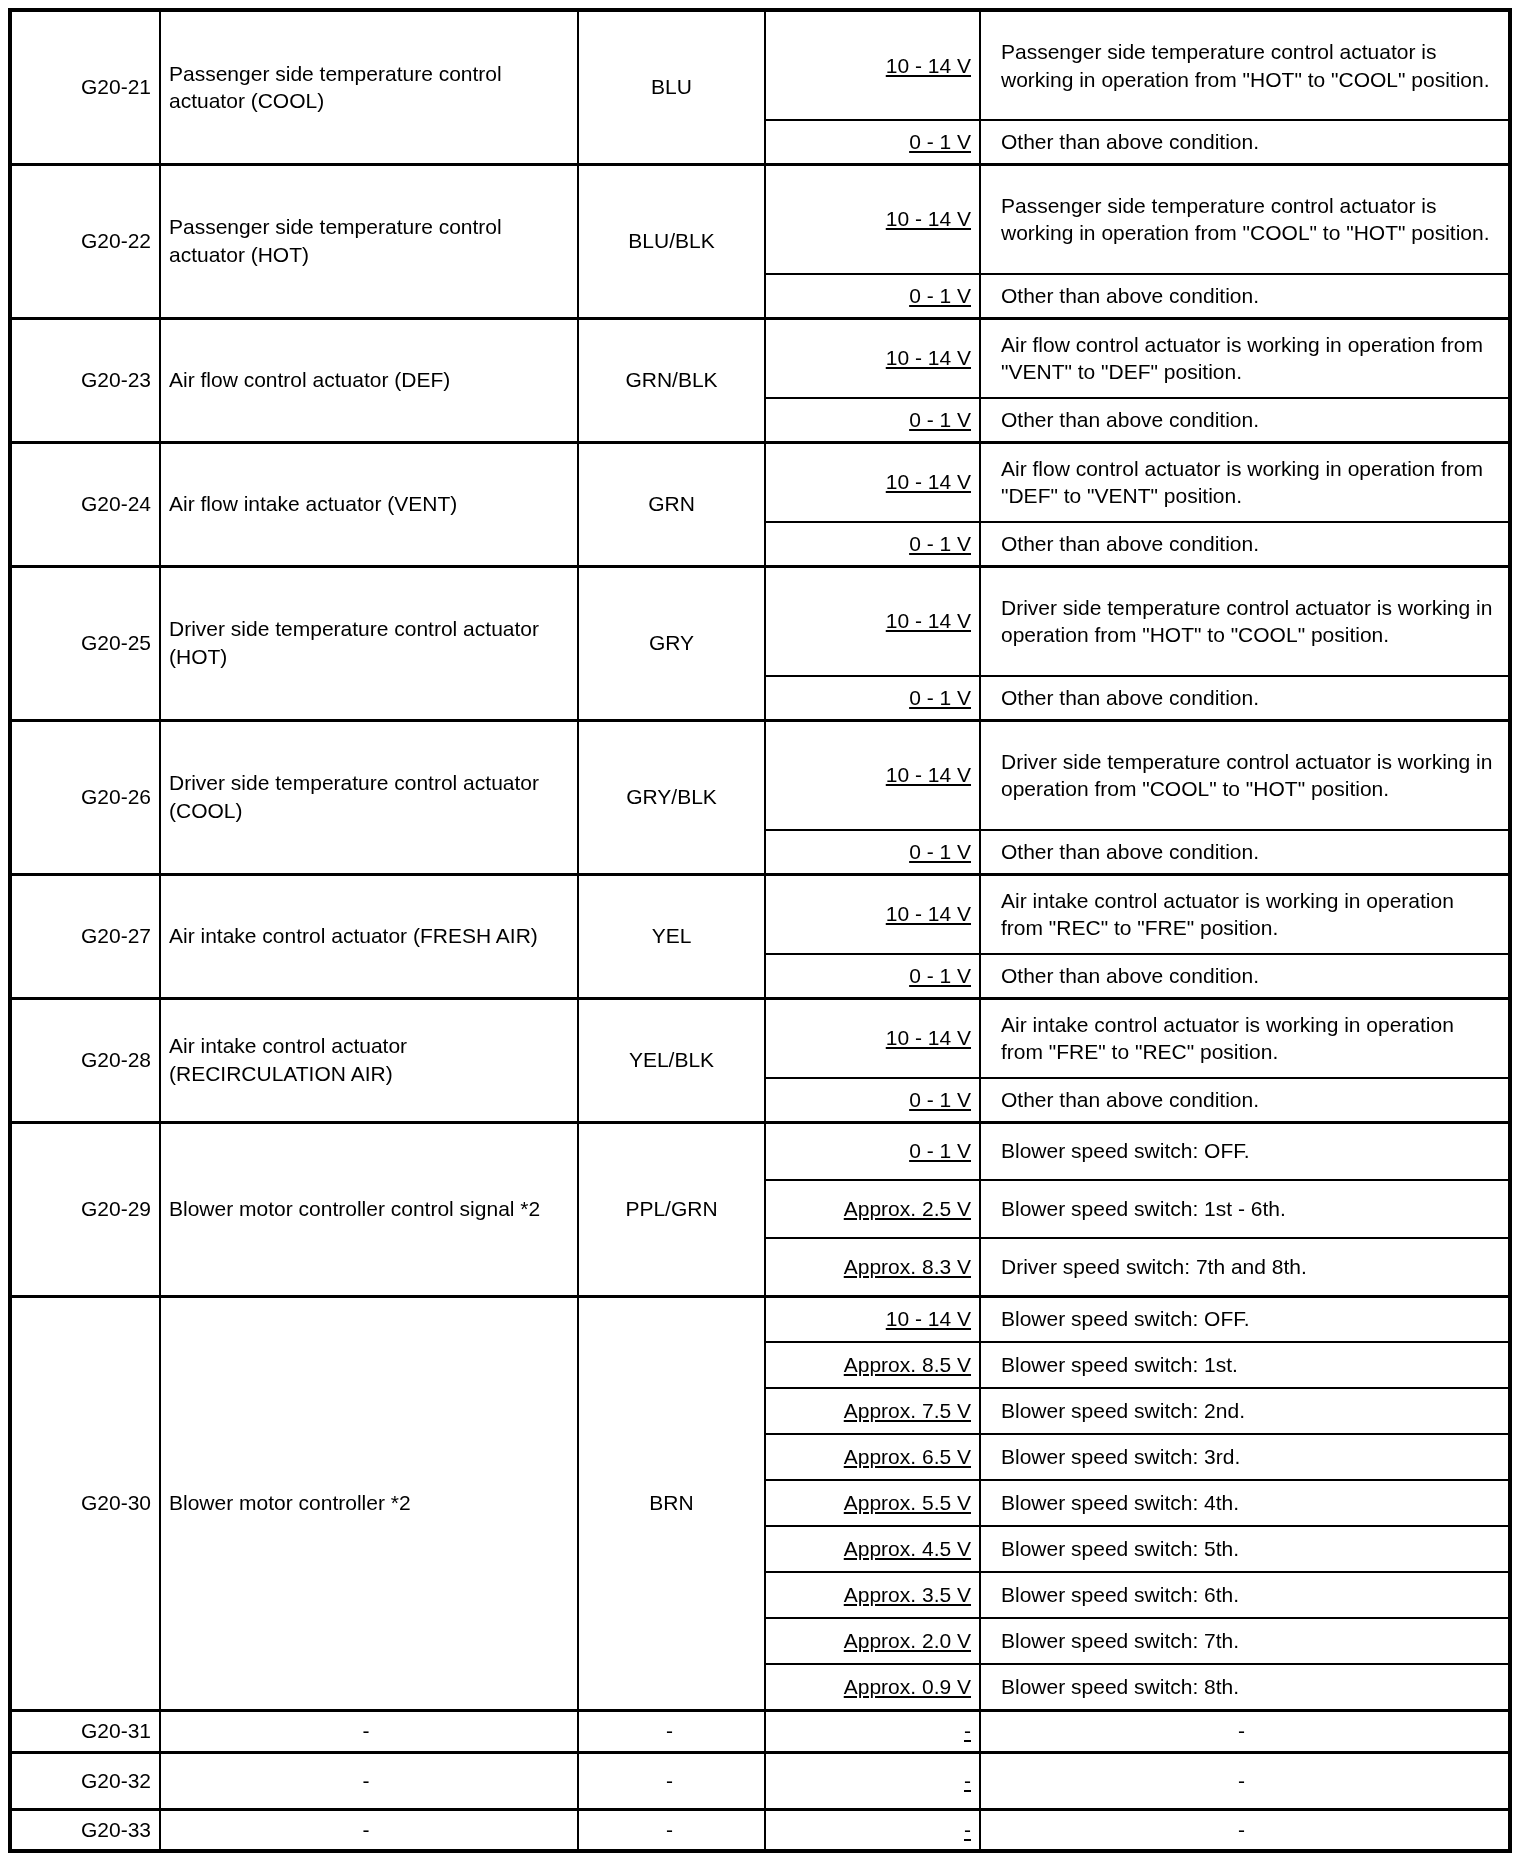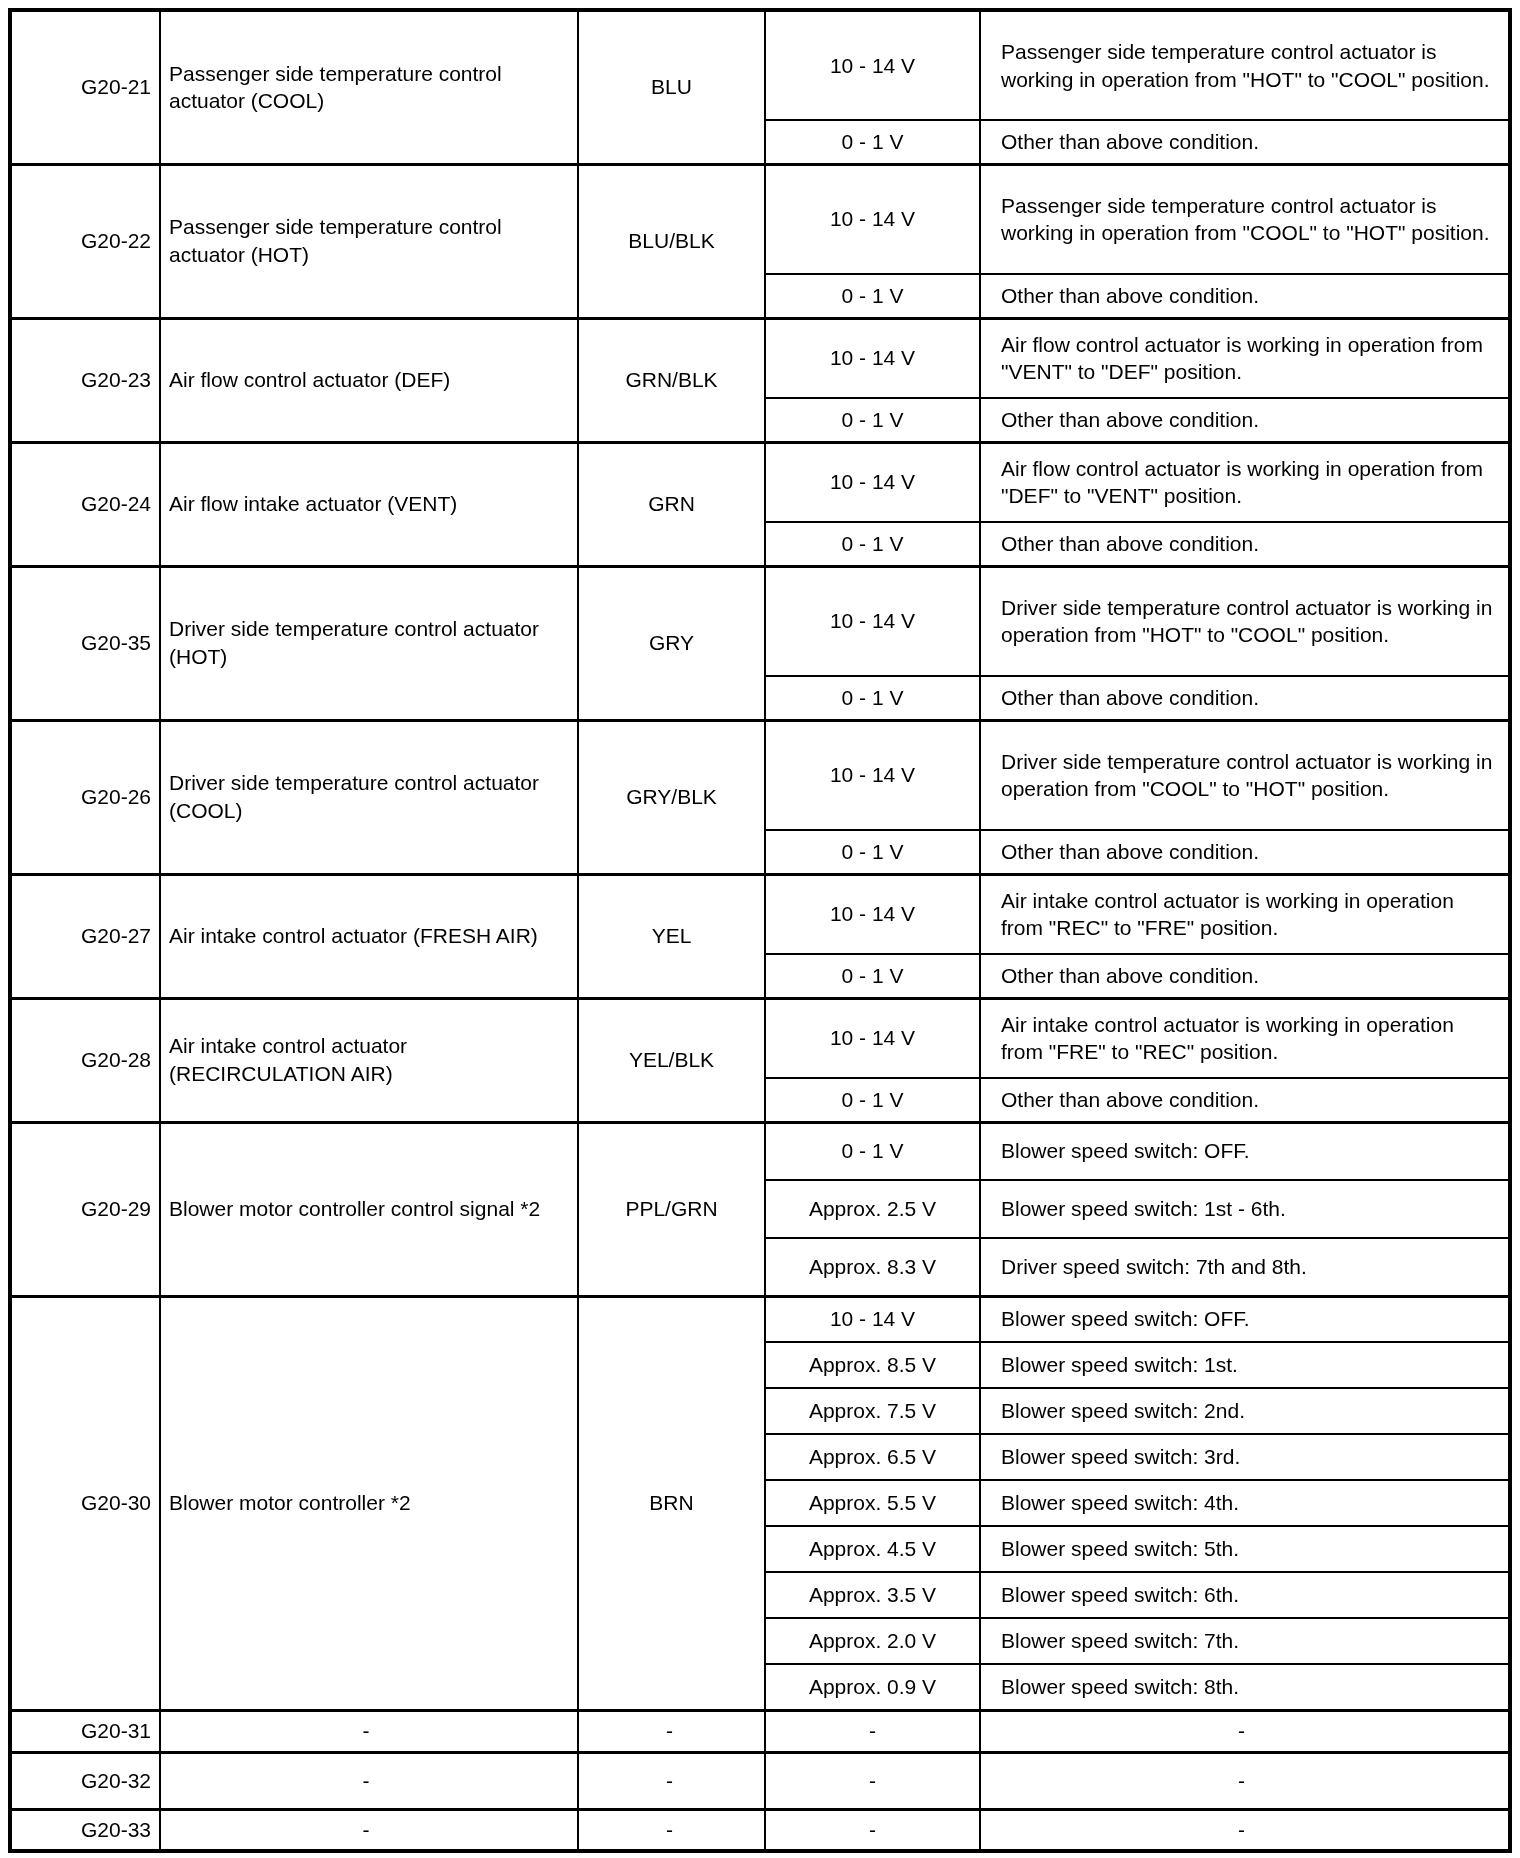--- a/index.html
+++ b/index.html
@@ -19,21 +19,21 @@
     vertical-align: middle;
     font-size: 21px;
     line-height: 1.32;
     overflow: hidden;
     padding: 4px 8px;
   }
   tr.block-start td { border-top: 3px solid #000; }
   .c-term  { text-align: right; }
   .c-desc  { text-align: left; padding-right: 10px; }
   .c-color { text-align: center; }
-  .c-volt  { text-align: center; }
+  .c-volt  { text-align: right; text-decoration: underline; }
   .c-cond  { text-align: left; padding-left: 20px; padding-right: 10px; }
   .center  { text-align: center; padding-left: 4px; }
 </style>
 </head>
 <body>
 
 <div class="sheet">
   <table class="pin-table">
     <colgroup>
       <col style="width:150px">
@@ -81,21 +81,21 @@
           <td rowspan="2" class="c-desc">Air flow intake actuator (VENT)</td>
           <td rowspan="2" class="c-color">GRN</td>
           <td class="c-volt">10 - 14 V</td>
           <td class="c-cond">Air flow control actuator is working in operation from "DEF" to "VENT" position.</td>
         </tr>
         <tr style="height: 44px;">
           <td class="c-volt">0 - 1 V</td>
           <td class="c-cond">Other than above condition.</td>
         </tr>
         <tr class="block-start" style="height: 110px;">
-          <td rowspan="2" class="c-term">G20-35</td>
+          <td rowspan="2" class="c-term">G20-25</td>
           <td rowspan="2" class="c-desc">Driver side temperature control actuator (HOT)</td>
           <td rowspan="2" class="c-color">GRY</td>
           <td class="c-volt">10 - 14 V</td>
           <td class="c-cond">Driver side temperature control actuator is working in operation from "HOT" to "COOL" position.</td>
         </tr>
         <tr style="height: 44px;">
           <td class="c-volt">0 - 1 V</td>
           <td class="c-cond">Other than above condition.</td>
         </tr>
         <tr class="block-start" style="height: 110px;">

